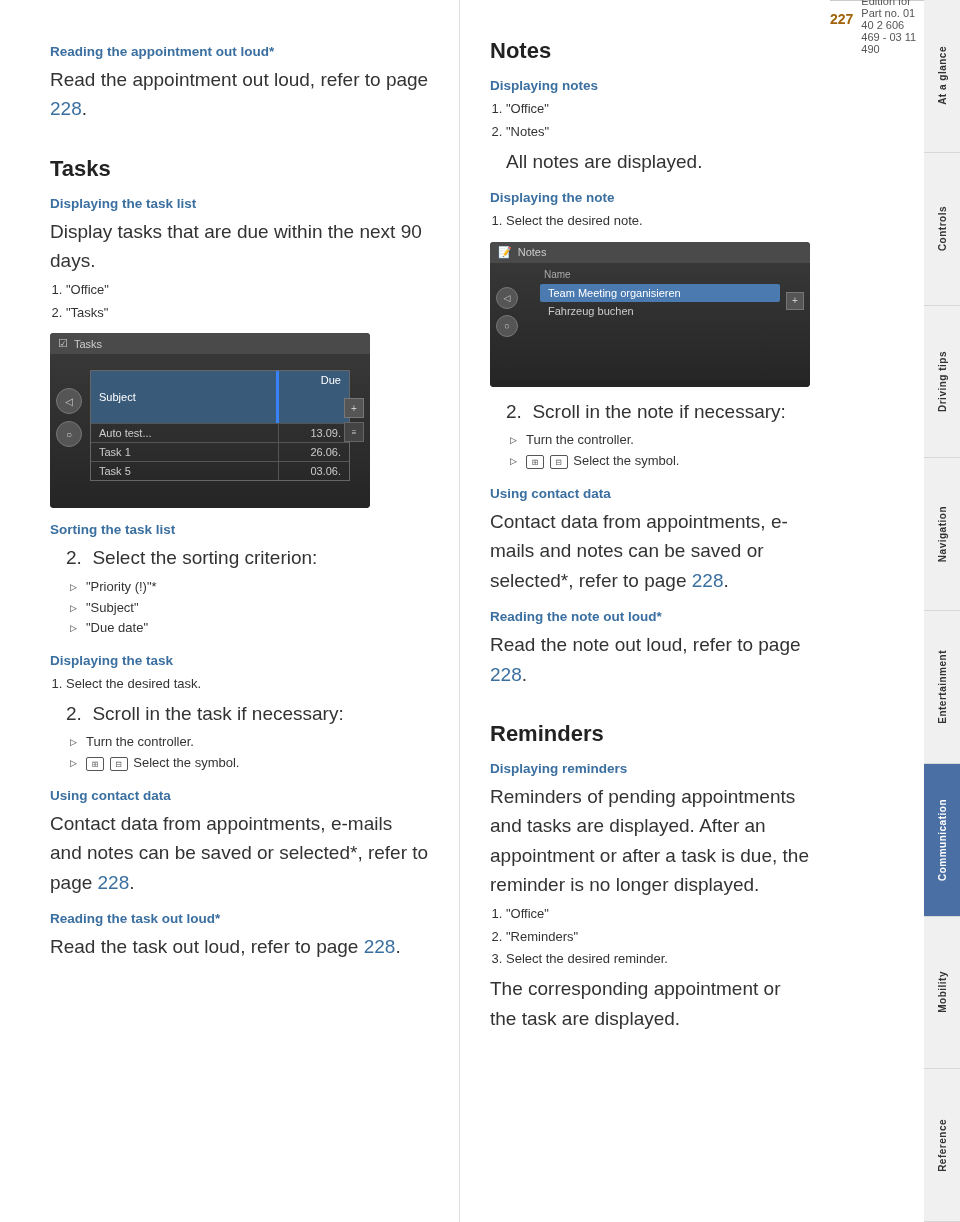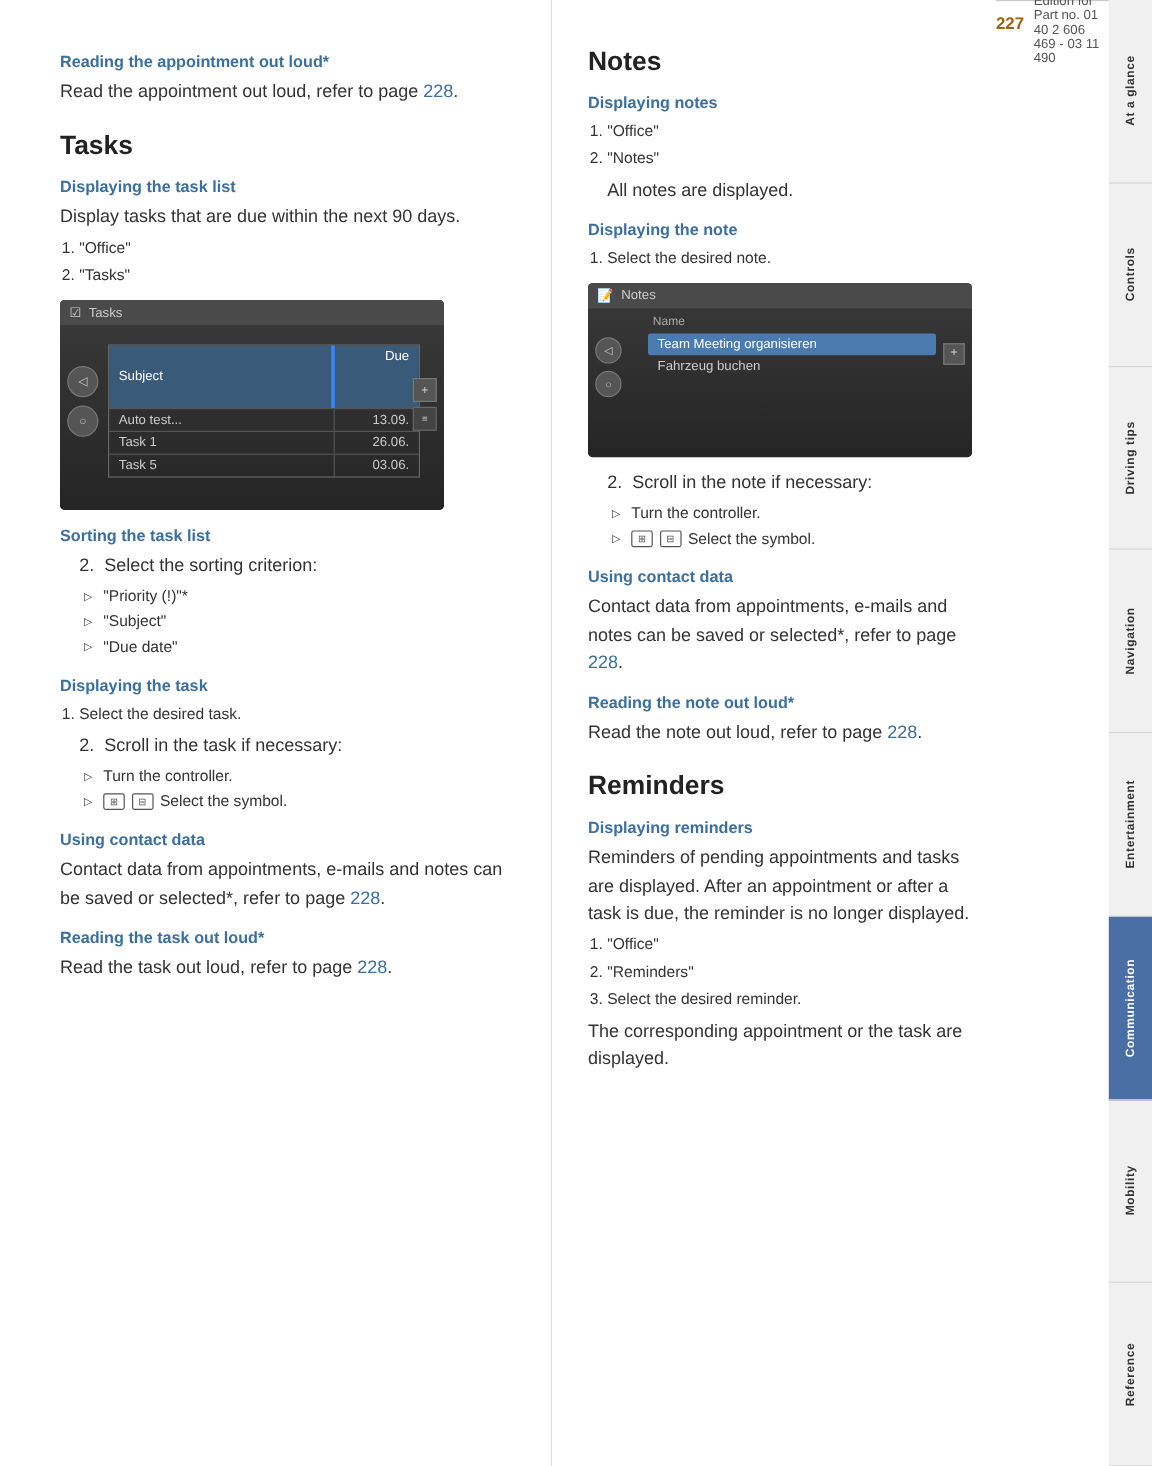--- a/index.html
+++ b/index.html
@@ -104,21 +104,21 @@
       margin-bottom: 6px;
       margin-top: 14px;
     }
 
     .link-text {
       color: #3a6fa0;
       text-decoration: none;
     }
 
     .body-text {
-      font-size: 15px;
+      font-size: 19px;
       color: #333;
       line-height: 1.55;
       margin-bottom: 4px;
     }
 
     .numbered-list {
       margin-left: 16px;
       margin-bottom: 4px;
     }
 
@@ -146,21 +146,21 @@
     .bullet-list li::before {
       content: '▷';
       position: absolute;
       left: 0;
       font-size: 9px;
       top: 3px;
       color: #333;
     }
 
     .section-gap {
-      margin-top: 20px;
+      margin-top: 32px;
     }
 
     .section-gap-sm {
       margin-top: 10px;
     }
 
     
     .task-screen {
       width: 320px;
       height: 175px;

